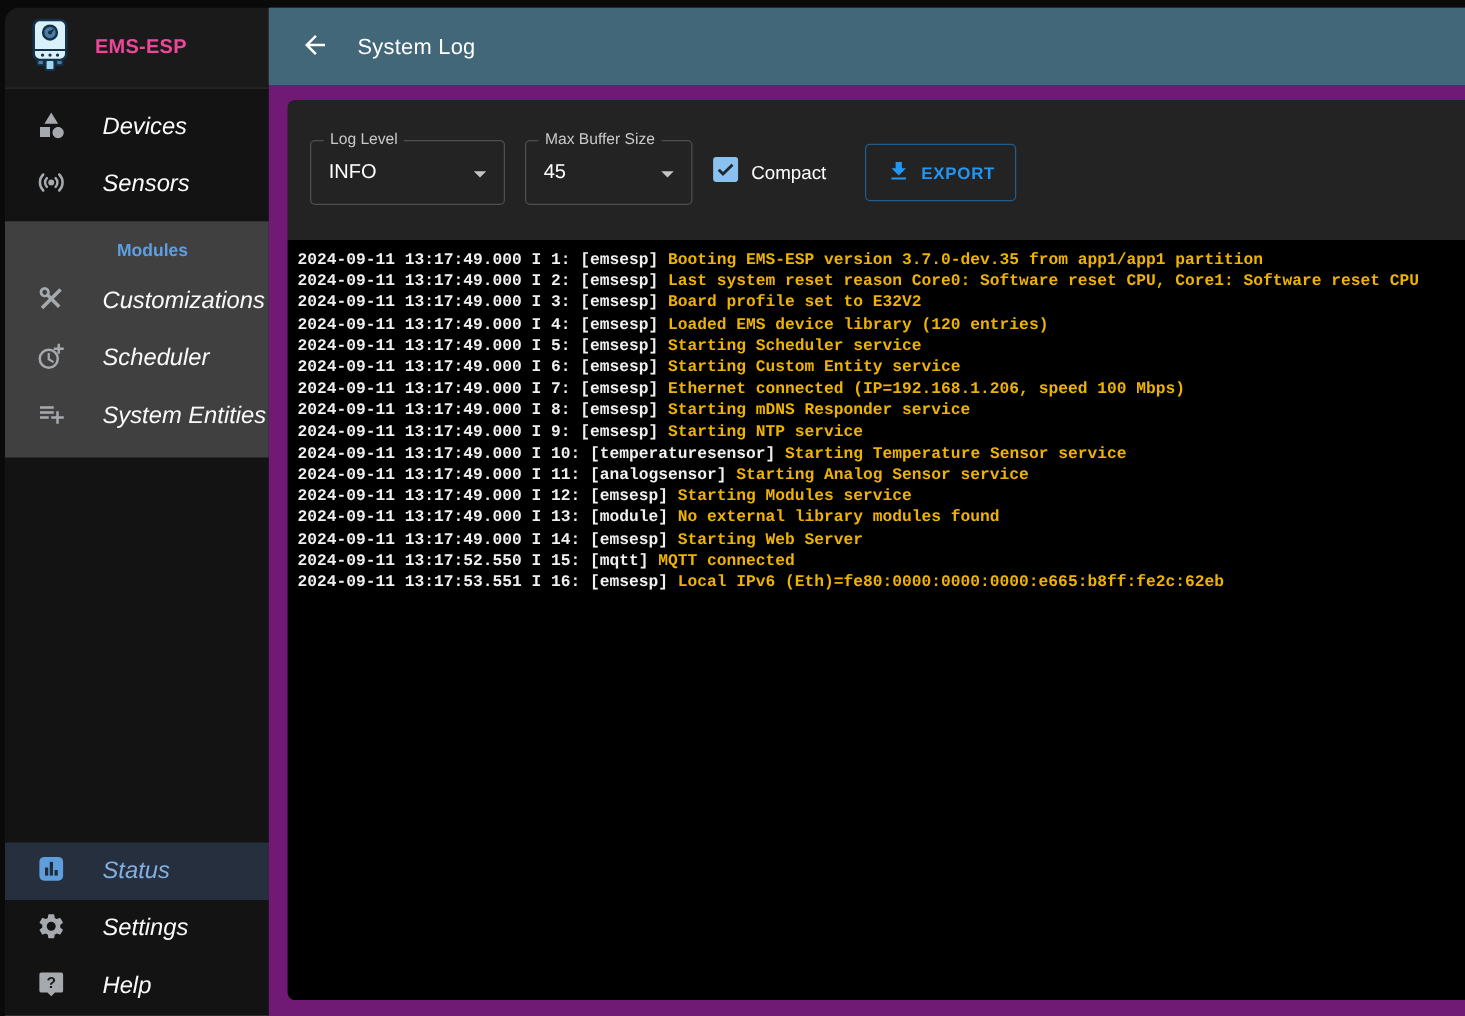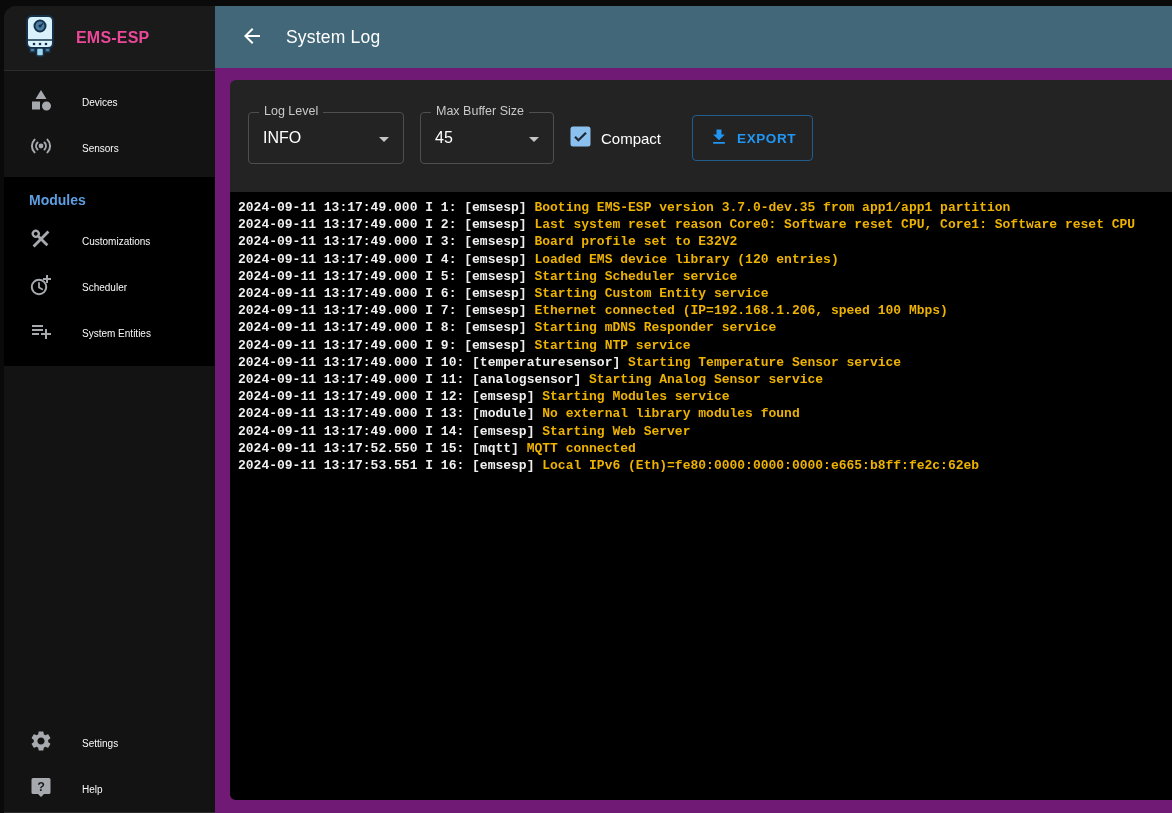--- a/index.html
+++ b/index.html
@@ -37,23 +37,23 @@
   .divider { height: 1px; background: #2d2d2d; flex-shrink: 0; }
   .nav-pad { padding-top: 8px; }
   .nav-item {
     height: 46px;
     display: flex;
     align-items: center;
     padding-left: 25px;
     gap: 29px;
     cursor: pointer;
   }
-  .nav-item .label { color: #fafafa; font-size: 10px; }
+  .nav-item .label { color: #fafafa; font-size: 19px; font-style: italic; }
   .nav-item svg { flex-shrink: 0; }
-  .modules-section { background: #000000; padding-bottom: 10px; margin-top: 6px; }
+  .modules-section { background: #404040; padding-bottom: 10px; margin-top: 6px; text-align: center; }
   .section-label {
     padding: 15px 0 10px 25px;
     color: #5d9fe2;
     font-size: 14px;
     font-weight: 700;
   }
   .spacer { flex: 1; }
   .nav-item.selected { background: #262f3d; }
   .nav-item.selected .label { color: #83afe0; font-weight: 500; }
   .admin-block { padding: 9px 0 10px; }
@@ -230,20 +230,31 @@
           <svg width="24" height="24" viewBox="0 0 24 24" fill="#a6a9ad">
             <path d="M14 10H3v2h11v-2zm0-4H3v2h11V6zm4 8v-4h-2v4h-4v2h4v4h2v-4h4v-2h-4zM3 16h7v-2H3v2z"></path>
           </svg>
         </span>
         <span class="label">System Entities</span>
       </div>
     </div>
 
     <div class="spacer"></div>
 
+    <div class="nav-item selected">
+      <span>
+        <svg width="24" height="24" viewBox="0 0 24 24">
+          <rect x="2.5" y="2.5" width="19" height="19" rx="4" fill="#5f9edc"></rect>
+          <rect x="7" y="11" width="2.6" height="6.5" fill="#222b39"></rect>
+          <rect x="10.8" y="6.5" width="2.6" height="11" fill="#222b39"></rect>
+          <rect x="14.6" y="13" width="2.6" height="4.5" fill="#222b39"></rect>
+        </svg>
+      </span>
+      <span class="label">Status</span>
+    </div>
 
     <div class="nav-item">
       <span>
         <svg width="24" height="24" viewBox="0 0 24 24" fill="#a6a9ad">
           <path d="M19.14,12.94c0.04-0.3,0.06-0.61,0.06-0.94c0-0.32-0.02-0.64-0.07-0.94l2.03-1.58c0.18-0.14,0.23-0.41,0.12-0.61l-1.92-3.32c-0.12-0.22-0.37-0.29-0.59-0.22l-2.39,0.96c-0.5-0.38-1.03-0.7-1.62-0.94L14.4,2.81c-0.04-0.24-0.24-0.41-0.48-0.41h-3.84c-0.24,0-0.43,0.17-0.47,0.41L9.25,5.35C8.66,5.59,8.12,5.92,7.63,6.29L5.24,5.33c-0.22-0.08-0.47,0-0.59,0.22L2.74,8.87C2.62,9.08,2.66,9.34,2.86,9.48l2.03,1.58C4.84,11.36,4.8,11.69,4.8,12s0.02,0.64,0.07,0.94l-2.03,1.58c-0.18,0.14-0.23,0.41-0.12,0.61l1.92,3.32c0.12,0.22,0.37,0.29,0.59,0.22l2.39-0.96c0.5,0.38,1.03,0.7,1.62,0.94l0.36,2.54c0.05,0.24,0.24,0.41,0.48,0.41h3.84c0.24,0,0.44-0.17,0.47-0.41l0.36-2.54c0.59-0.24,1.13-0.56,1.62-0.94l2.39,0.96c0.22,0.08,0.47,0,0.59-0.22l1.92-3.32c0.12-0.22,0.07-0.47-0.12-0.61L19.14,12.94z M12,15.6c-1.98,0-3.6-1.62-3.6-3.6s1.62-3.6,3.6-3.6s3.6,1.62,3.6,3.6S13.98,15.6,12,15.6z"></path>
         </svg>
       </span>
       <span class="label">Settings</span>
     </div>
 

